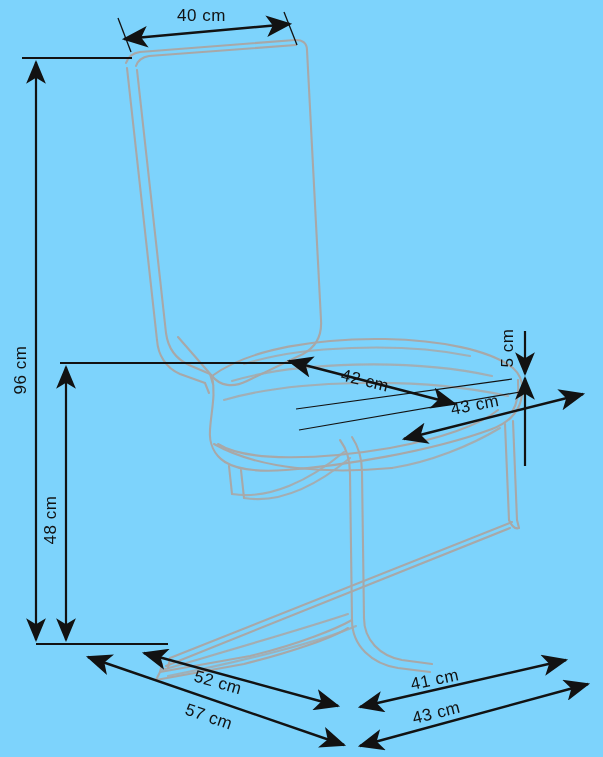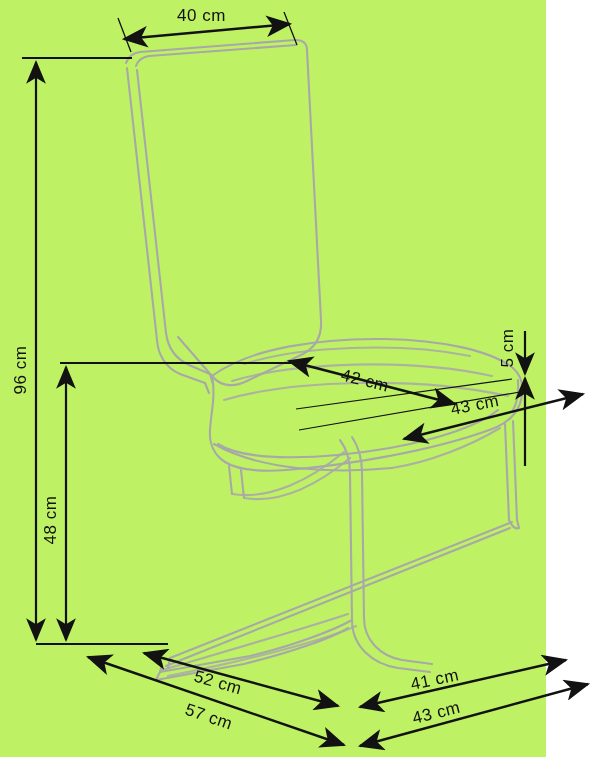--- a/index.html
+++ b/index.html
@@ -8,23 +8,23 @@
     background: #ffffff;
   }
   body {
     width: 603px;
     height: 757px;
     font-family: "Liberation Sans", sans-serif;
     overflow: hidden;
   }
   #drawing-root {
     position: relative;
-    width: 546px;
+    width: 603px;
     height: 757px;
-    background: #bef264;
+    background: #7dd3fc;
   }
   svg#chair-svg {
     position: absolute;
     left: 0;
     top: 0;
     width: 603px;
     height: 757px;
     display: block;
   }
   .dim-text {

